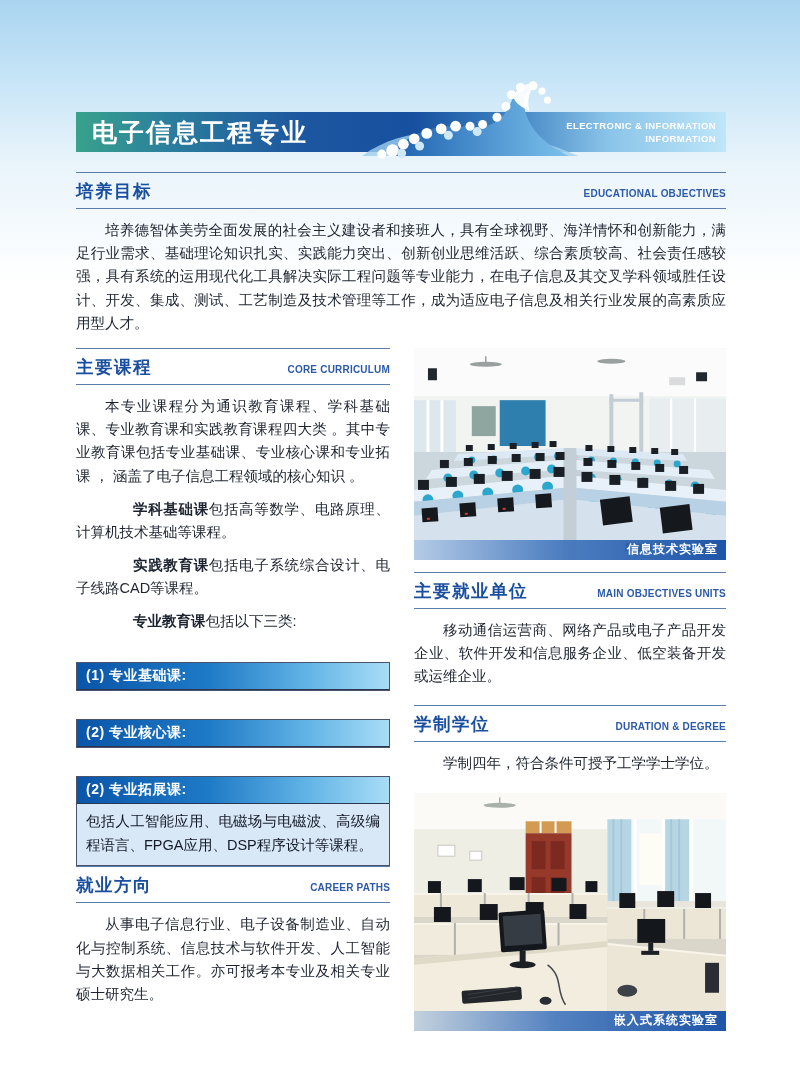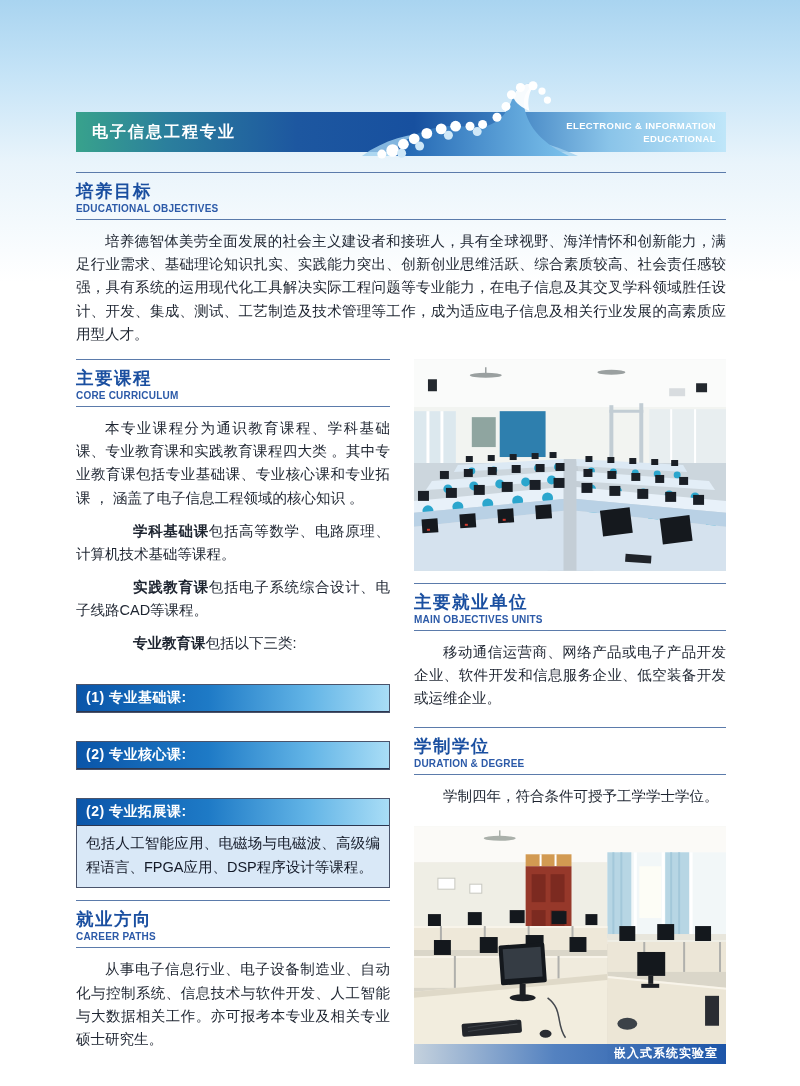--- a/index.html
+++ b/index.html
@@ -9,31 +9,31 @@
     font-family:"Liberation Sans","DejaVu Sans",sans-serif;
     -webkit-font-smoothing:antialiased;
   }
   .content{position:absolute;left:76px;top:0;width:650px;}
   
   .banner{
     position:relative;margin-top:112px;height:40px;
     background:linear-gradient(90deg,#38a28c 0%,#2b7f9d 14%,#1d57a0 34%,#17509f 52%,#3c7fc0 66%,#8ac4e9 82%,#bfe6f9 100%);
     display:flex;align-items:center;
   }
-  .banner-title{color:#ffffff;font-size:16px;font-weight:bold;margin:0 0 0 16px;letter-spacing:2px;}
+  .banner-title{color:#ffffff;font-size:25px;font-weight:bold;margin:0 0 0 16px;letter-spacing:2px;}
   .banner-en{position:absolute;right:10px;top:8px;text-align:right;color:#ffffff;font-size:9.5px;font-weight:bold;line-height:1.35;letter-spacing:.4px;}
   .wave{position:absolute;left:44%;top:-30px;overflow:visible;pointer-events:none;}
   
   .sec-head{
     border-top:1.5px solid #5b7bab;border-bottom:1.5px solid #5b7bab;
-    padding:6px 0 5px;display:flex;justify-content:space-between;align-items:baseline;flex-direction:column;
+    padding:6px 0 5px;display:flex;justify-content:space-between;align-items:baseline;
   }
   .sec-head .zh{font-size:17.5px;font-weight:bold;color:#1a4fa0;letter-spacing:1.5px;}
   .sec-head .en{font-size:10px;font-weight:bold;color:#2c5aa8;letter-spacing:.2px;}
-  .mt20{margin-top:20px;} .mt18{margin-top:12px;} .mt16{margin-top:16px;} .mt12{margin-top:12px;}
+  .mt20{margin-top:20px;} .mt18{margin-top:0;} .mt16{margin-top:16px;} .mt12{margin-top:12px;}
   
   .para{
     font-size:14.5px;line-height:1.6;color:#1d2430;text-align:justify;
     text-indent:2em;margin:10px 0 0 0;
   }
   .lead{font-weight:bold;margin-left:28px;}
   
   .columns{display:flex;gap:24px;margin-top:13px;align-items:flex-start;}
   .col-left{width:314px;flex:none;}
   .col-right{width:312px;flex:none;}
@@ -94,21 +94,21 @@
       </g>
       <g fill="#cfe8f8">
         <circle cx="44" cy="79" r="5"></circle>
           <circle cx="64" cy="71" r="5"></circle>
           <circle cx="96" cy="59" r="5"></circle>
           <circle cx="128" cy="55" r="5"></circle>
       </g>
     </svg>
     <div class="banner-en">
       <div>ELECTRONIC &amp; INFORMATION</div>
-      <div>EDUCATIONAL</div>
+      <div>INFORMATION</div>
     </div>
   </div>
 
   <div class="sec-head mt20">
     <span class="zh">培养目标</span>
     <span class="en">EDUCATIONAL OBJECTIVES</span>
   </div>
   <p class="para">培养德智体美劳全面发展的社会主义建设者和接班人，具有全球视野、海洋情怀和创新能力，满足行业需求、基础理论知识扎实、实践能力突出、创新创业思维活跃、综合素质较高、社会责任感较强，具有系统的运用现代化工具解决实际工程问题等专业能力，在电子信息及其交叉学科领域胜任设计、开发、集成、测试、工艺制造及技术管理等工作，成为适应电子信息及相关行业发展的高素质应用型人才。</p>
 
   <div class="columns">
@@ -275,20 +275,21 @@
               <circle cx="298" cy="164" r="5.5"></circle>
             </g>
           <polygon points="163,140 313,154 313,168 163,152" fill="#b9d1e5"></polygon>
           <polygon points="163,152 313,168 313,212 163,212" fill="#d5e2ee"></polygon>
           <g fill="#15191e">
               <rect x="188" y="150" width="30" height="26" transform="rotate(-7 203 163)"></rect>
               <rect x="248" y="158" width="30" height="26" transform="rotate(-7 263 171)"></rect>
             </g>
           <rect x="212" y="196" width="26" height="8" fill="#20242a" transform="rotate(4 225 200)"></rect>
         </svg>
+        <div class="photo-cap">信息技术实验室</div>
       </div>
 
       <div class="sec-head mt12">
         <span class="zh">主要就业单位</span>
         <span class="en">MAIN OBJECTIVES UNITS</span>
       </div>
       <p class="para">移动通信运营商、网络产品或电子产品开发企业、软件开发和信息服务企业、低空装备开发或运维企业。</p>
 
       <div class="sec-head mt16">
         <span class="zh">学制学位</span>

